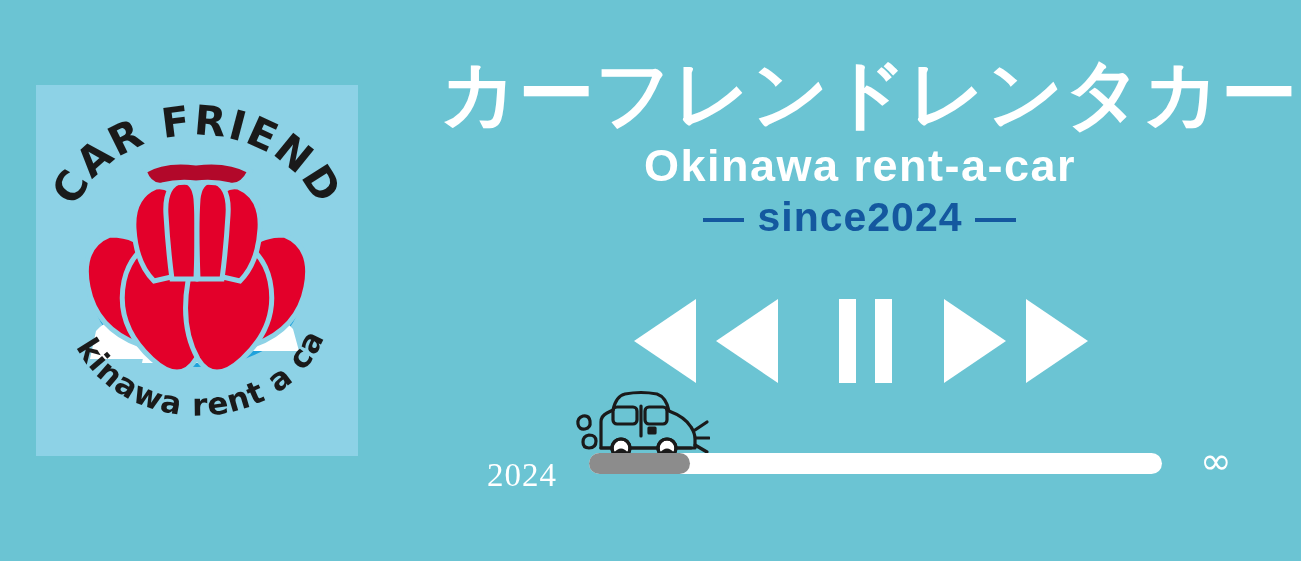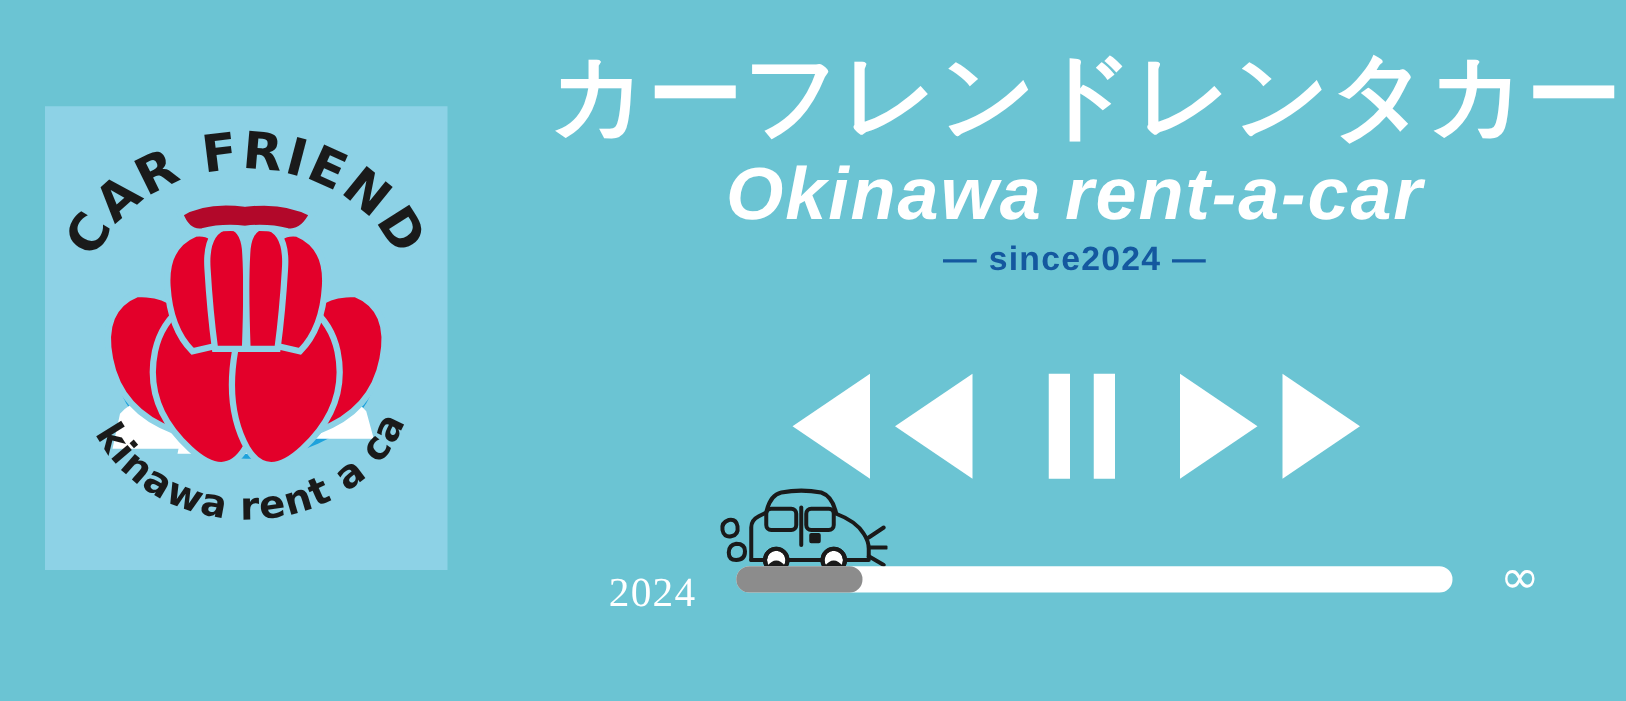--- a/index.html
+++ b/index.html
@@ -32,46 +32,45 @@
   #logo-svg {
     display: block;
     width: 322px;
     height: 371px;
   }
 
   
   #title-block {
     position: absolute;
     left: 440px;
-    top: 36px;
+    top: 54px;
     width: 840px;
     text-align: center;
   }
   #main-title {
     color: #ffffff;
     font-size: 76px;
     font-weight: bold;
     line-height: 1.05;
     letter-spacing: 0.5px;
     white-space: nowrap;
     font-family: "DejaVu Sans", "Liberation Sans", sans-serif;
   }
   #sub-title {
     color: #ffffff;
-    font-size: 59px;
+    font-size: 45px;
     font-weight: bold;
     line-height: 1.15;
     letter-spacing: 1.5px;
     margin-top: 6px;
     font-family: "Liberation Sans", sans-serif;
-    font-style: italic;
   }
   #since-title {
     color: #14589f;
-    font-size: 27px;
+    font-size: 41px;
     font-weight: bold;
     line-height: 1.15;
     letter-spacing: 1px;
     margin-top: 2px;
     font-family: "Liberation Sans", sans-serif;
   }
 
   
   #controls {
     position: absolute;

